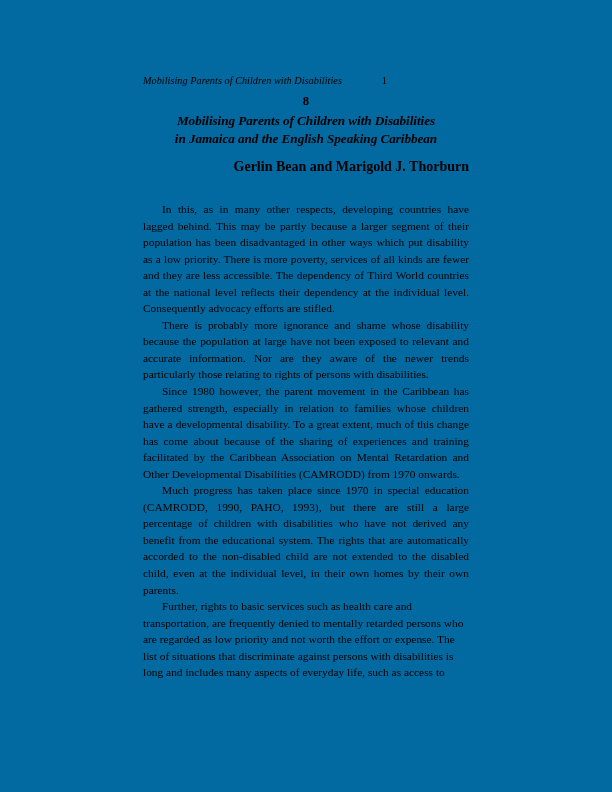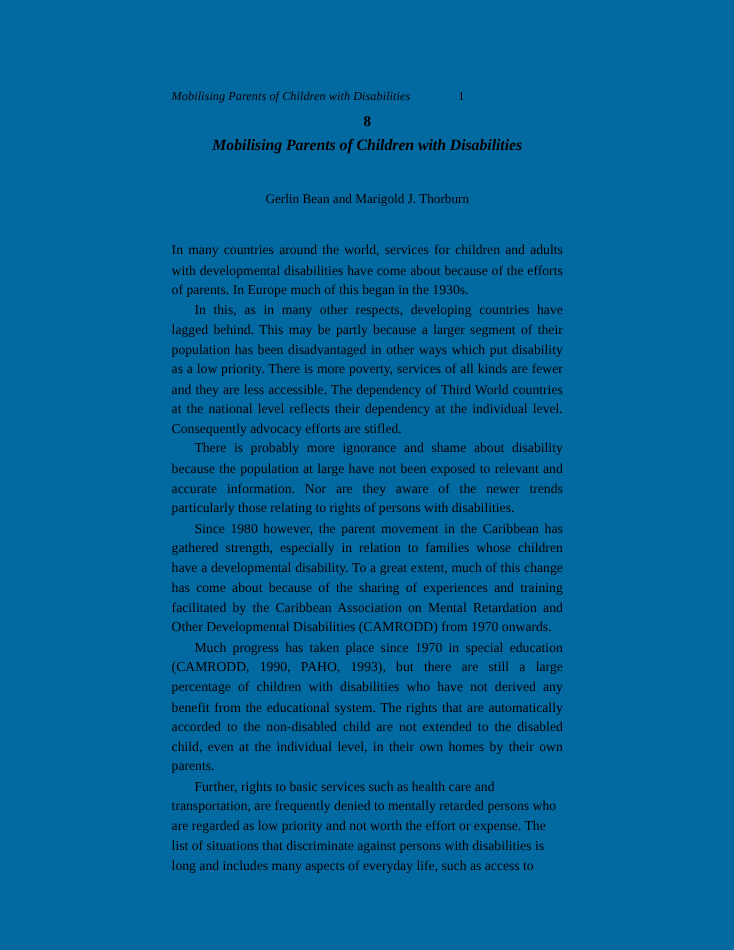--- a/index.html
+++ b/index.html
@@ -73,23 +73,23 @@
     display: block;
     white-space: nowrap;
   }
 
   
   .authors {
     position: absolute;
     left: 143px;
     top: 159px;
     width: 326px;
-    text-align: center;
-    font-size: 11px;
-    font-weight: normal;
+    text-align: right;
+    font-size: 14px;
+    font-weight: bold;
     line-height: 15px;
   }
 
   
   .body-text {
     position: absolute;
     left: 143px;
     top: 201px;
     width: 326px;
   }
@@ -117,27 +117,27 @@
 
   <div class="running-head">
     <span class="rh-title">Mobilising Parents of Children with Disabilities</span>
     <span class="rh-folio">1</span>
   </div>
 
   <div class="title-block">
     <div class="chapter-number">8</div>
     <h1 class="chapter-title">
       <span class="tline">Mobilising Parents of Children with Disabilities</span>
+      <span class="tline">in Jamaica and the English Speaking Caribbean</span>
     </h1>
   </div>
 
   <div class="authors">Gerlin Bean and Marigold J. Thorburn</div>
 
   <div class="body-text">
-    <p>In many countries around the world, services for children and adults with developmental disabilities have come about because of the efforts of parents.  In Europe much of this began in the 1930s.</p>
     <p class="indent">In this, as in many other respects, developing countries have lagged behind.  This may be partly because a larger segment of their population has been disadvantaged in other ways which put disability as a low priority.  There is more poverty, services of all kinds are fewer and they are less accessible.  The dependency of Third World countries at the national level reflects their dependency at the individual level.  Consequently advocacy efforts are stifled.</p>
-    <p class="indent">There is probably more ignorance and shame about disability because the population at large have not been exposed to relevant and accurate information.   Nor are they aware of the newer trends particularly those relating to rights of persons with disabilities.</p>
+    <p class="indent">There is probably more ignorance and shame whose disability because the population at large have not been exposed to relevant and accurate information.   Nor are they aware of the newer trends particularly those relating to rights of persons with disabilities.</p>
     <p class="indent">Since 1980 however, the parent movement in the Caribbean has gathered strength, especially in relation to families whose children have a developmental disability.  To a great extent, much of this change has come about because of the sharing of experiences and training facilitated by the Caribbean Association on Mental Retardation and Other Developmental Disabilities (CAMRODD) from 1970 onwards.</p>
     <p class="indent">Much progress has taken place since 1970 in special education (CAMRODD, 1990, PAHO, 1993), but there are still a large percentage of children with disabilities who have not derived any benefit from the educational system.  The rights that are automatically accorded to the non-disabled child are not extended to the disabled child, even at the individual level, in their own homes by their own parents.</p>
     <p class="indent last-flush">Further, rights to basic services such as health care and transportation,  are frequently denied to mentally retarded persons who are regarded as low priority and not worth the effort or expense. The list of situations that discriminate against persons with disabilities is long and includes many aspects of everyday life, such as access to</p>
   </div>
 
 </div>
 
 </body></html>

